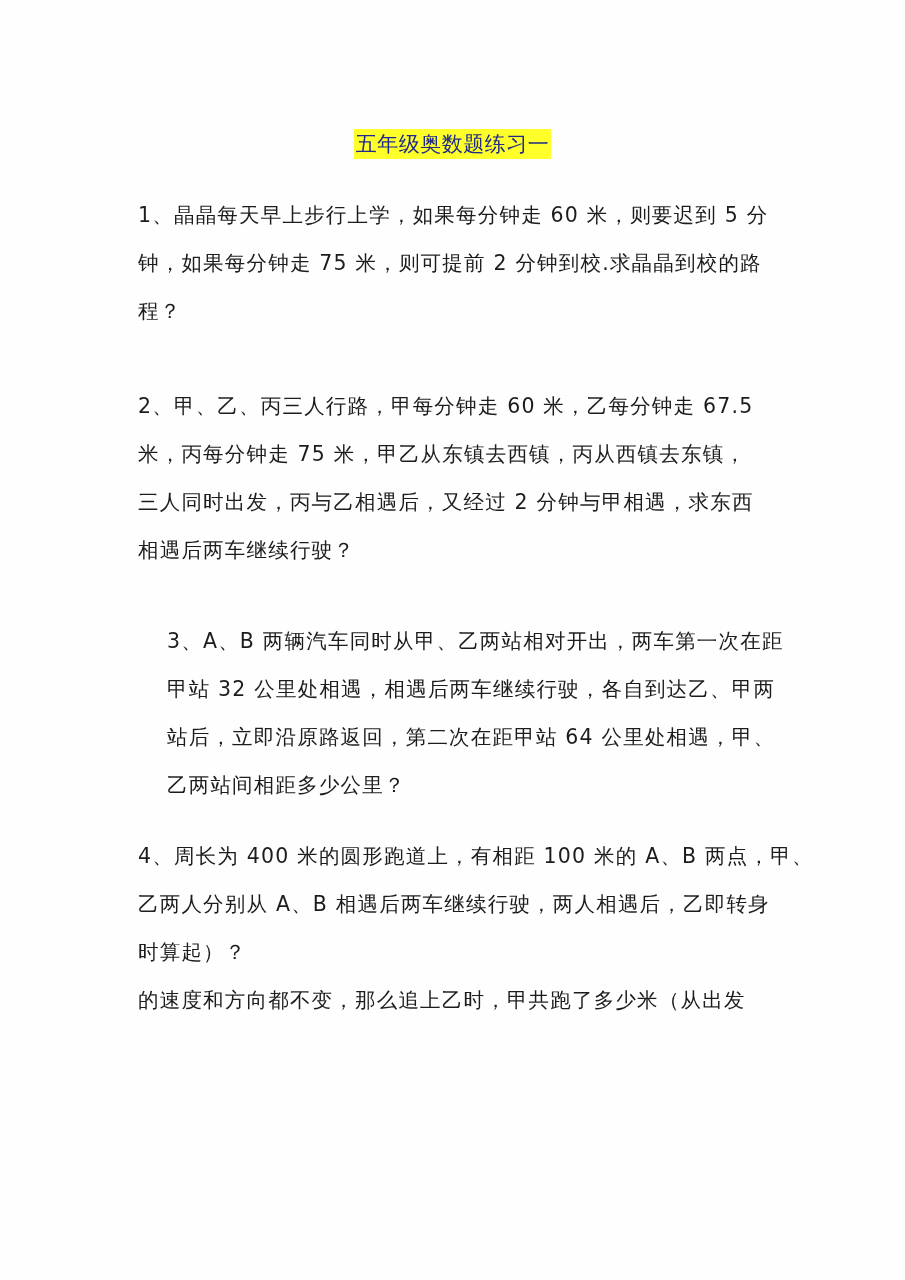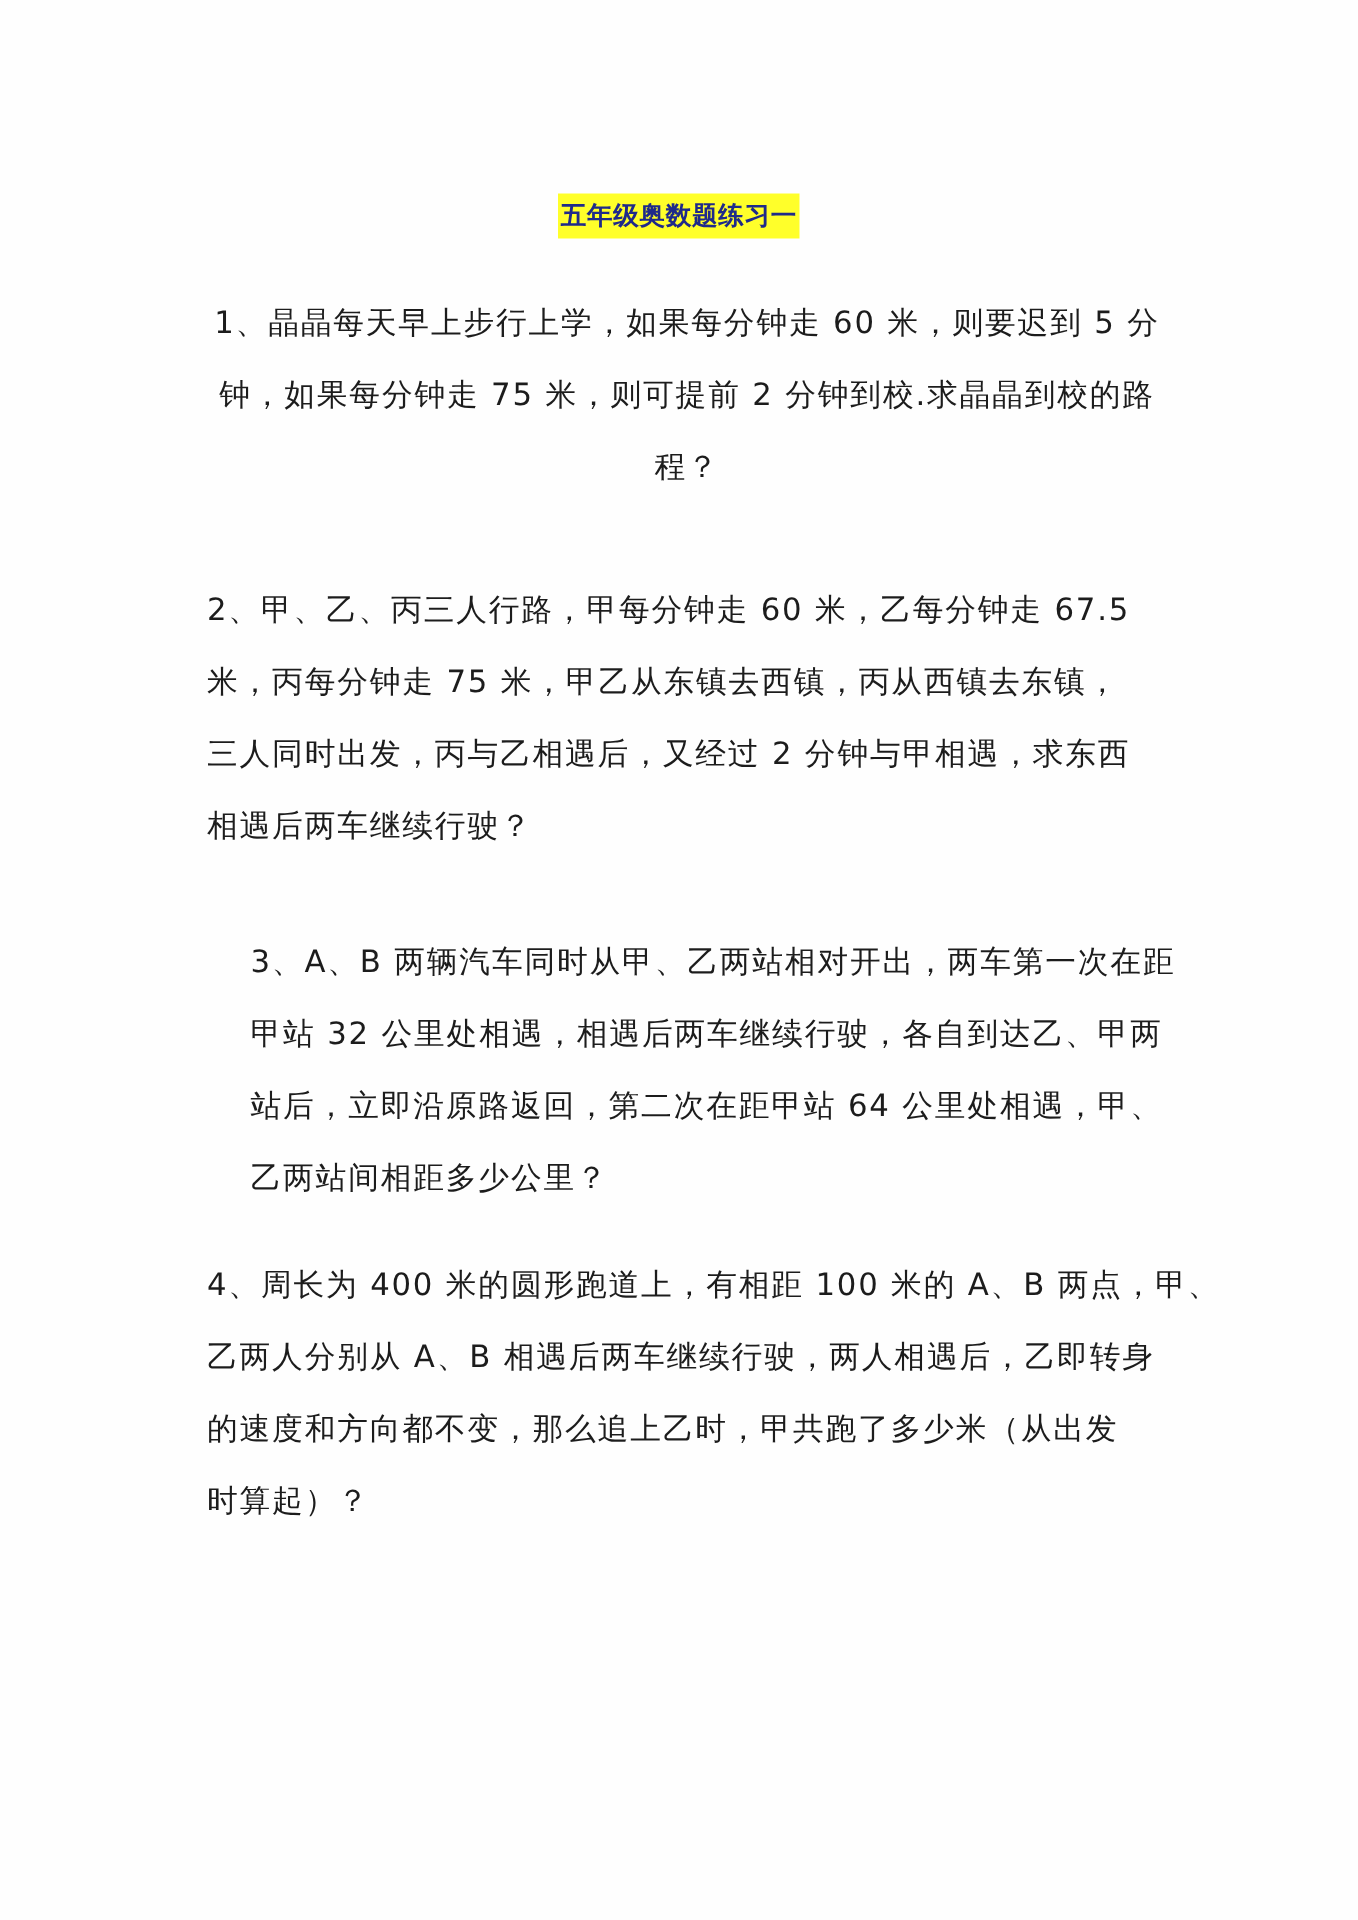--- a/index.html
+++ b/index.html
@@ -25,40 +25,40 @@
       position: absolute;
       top: 129px;
       left: 0;
       width: 905px;
       text-align: center;
     }
     .title {
       display: inline-block;
       background: #ffff2a;
       color: #1f2a8a;
-      font-size: 17px;
-      font-weight: bold;
+      font-size: 21px;
+      font-weight: normal;
       line-height: 30px;
       padding: 0 2px;
       letter-spacing: 0.5px;
     }
     .question {
       position: absolute;
       left: 138px;
       width: 640px;
       font-size: 20.5px;
       line-height: 48px;
       color: #1c1c1c;
       letter-spacing: 1.2px;
     }
     .question .line {
       display: block;
       white-space: nowrap;
     }
-    #q1 { top: 191px; text-align: center; }
+    #q1 { top: 191px; }
     #q2 { top: 382px; }
     #q3 { top: 617px; margin-left: 29px; }
     #q4 { top: 832px; }
   </style>
 </head>
 <body>
 
 <div class="page">
 
   <div class="title-wrap">
@@ -81,17 +81,17 @@
   <div class="question" id="q3">
     <span class="line">3、A、B 两辆汽车同时从甲、乙两站相对开出，两车第一次在距</span>
     <span class="line">甲站 32 公里处相遇，相遇后两车继续行驶，各自到达乙、甲两</span>
     <span class="line">站后，立即沿原路返回，第二次在距甲站 64 公里处相遇，甲、</span>
     <span class="line">乙两站间相距多少公里？</span>
   </div>
 
   <div class="question" id="q4">
     <span class="line">4、周长为 400 米的圆形跑道上，有相距 100 米的 A、B 两点，甲、</span>
     <span class="line">乙两人分别从 A、B 相遇后两车继续行驶，两人相遇后，乙即转身</span>
+    <span class="line">时算起）？</span>
     <span class="line">的速度和方向都不变，那么追上乙时，甲共跑了多少米（从出发</span>
-    <span class="line">时算起）？</span>
   </div>
 
 </div>
 
 </body></html>

